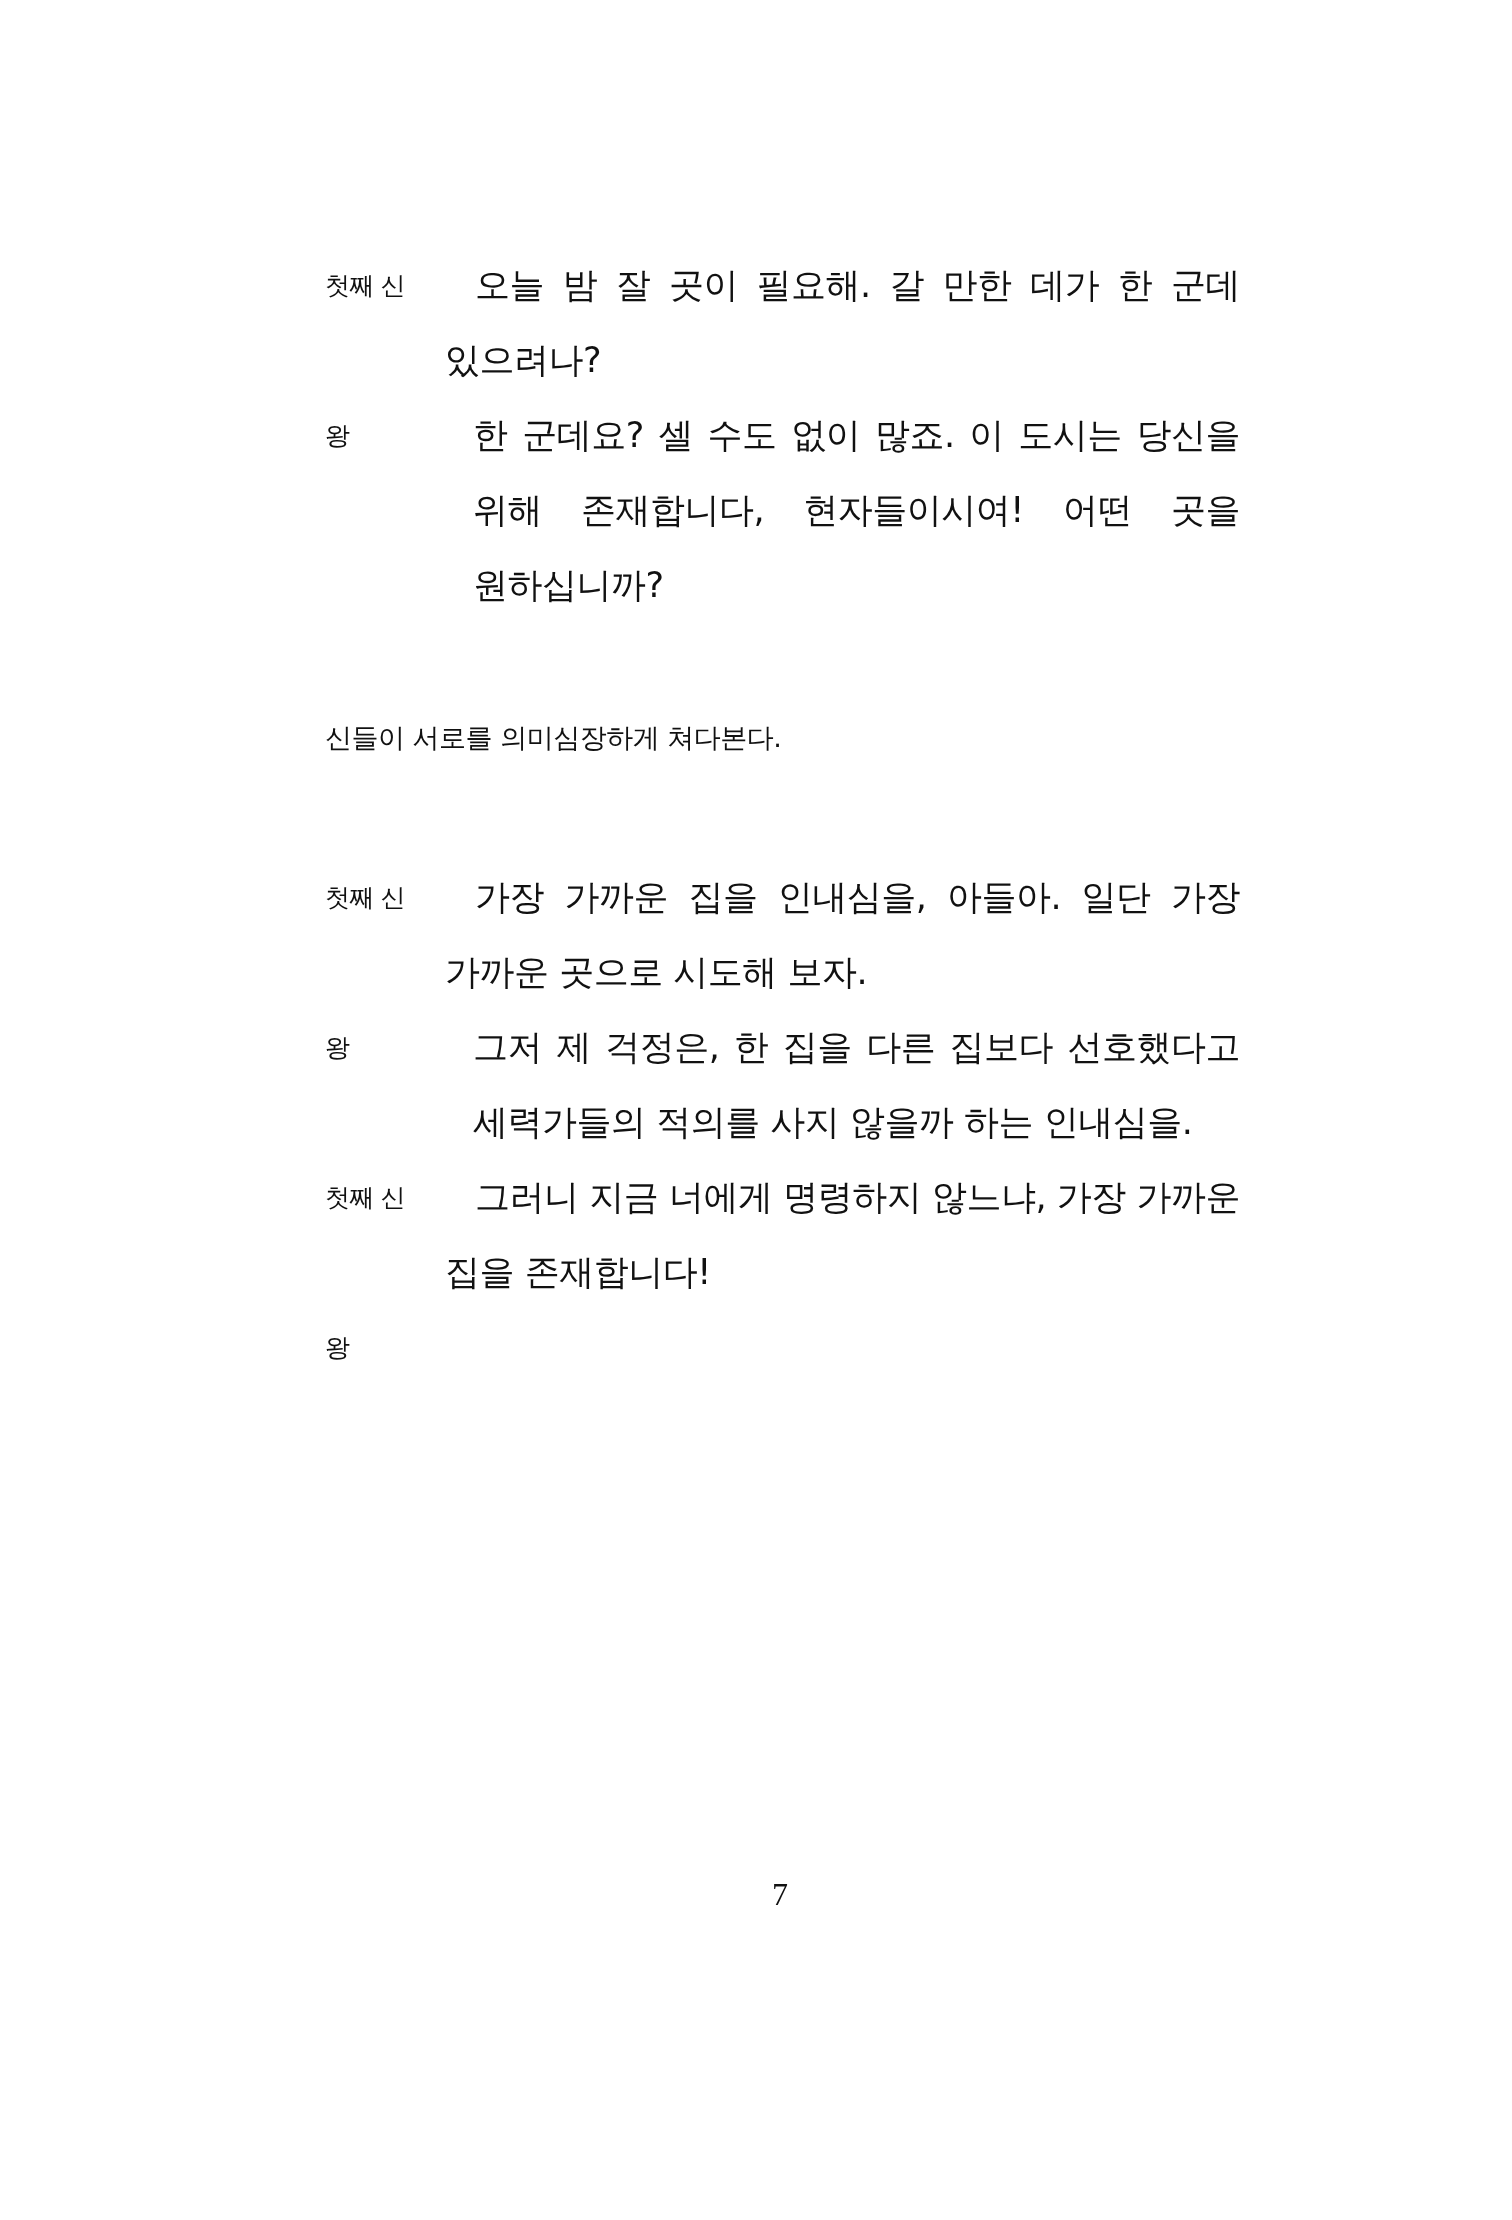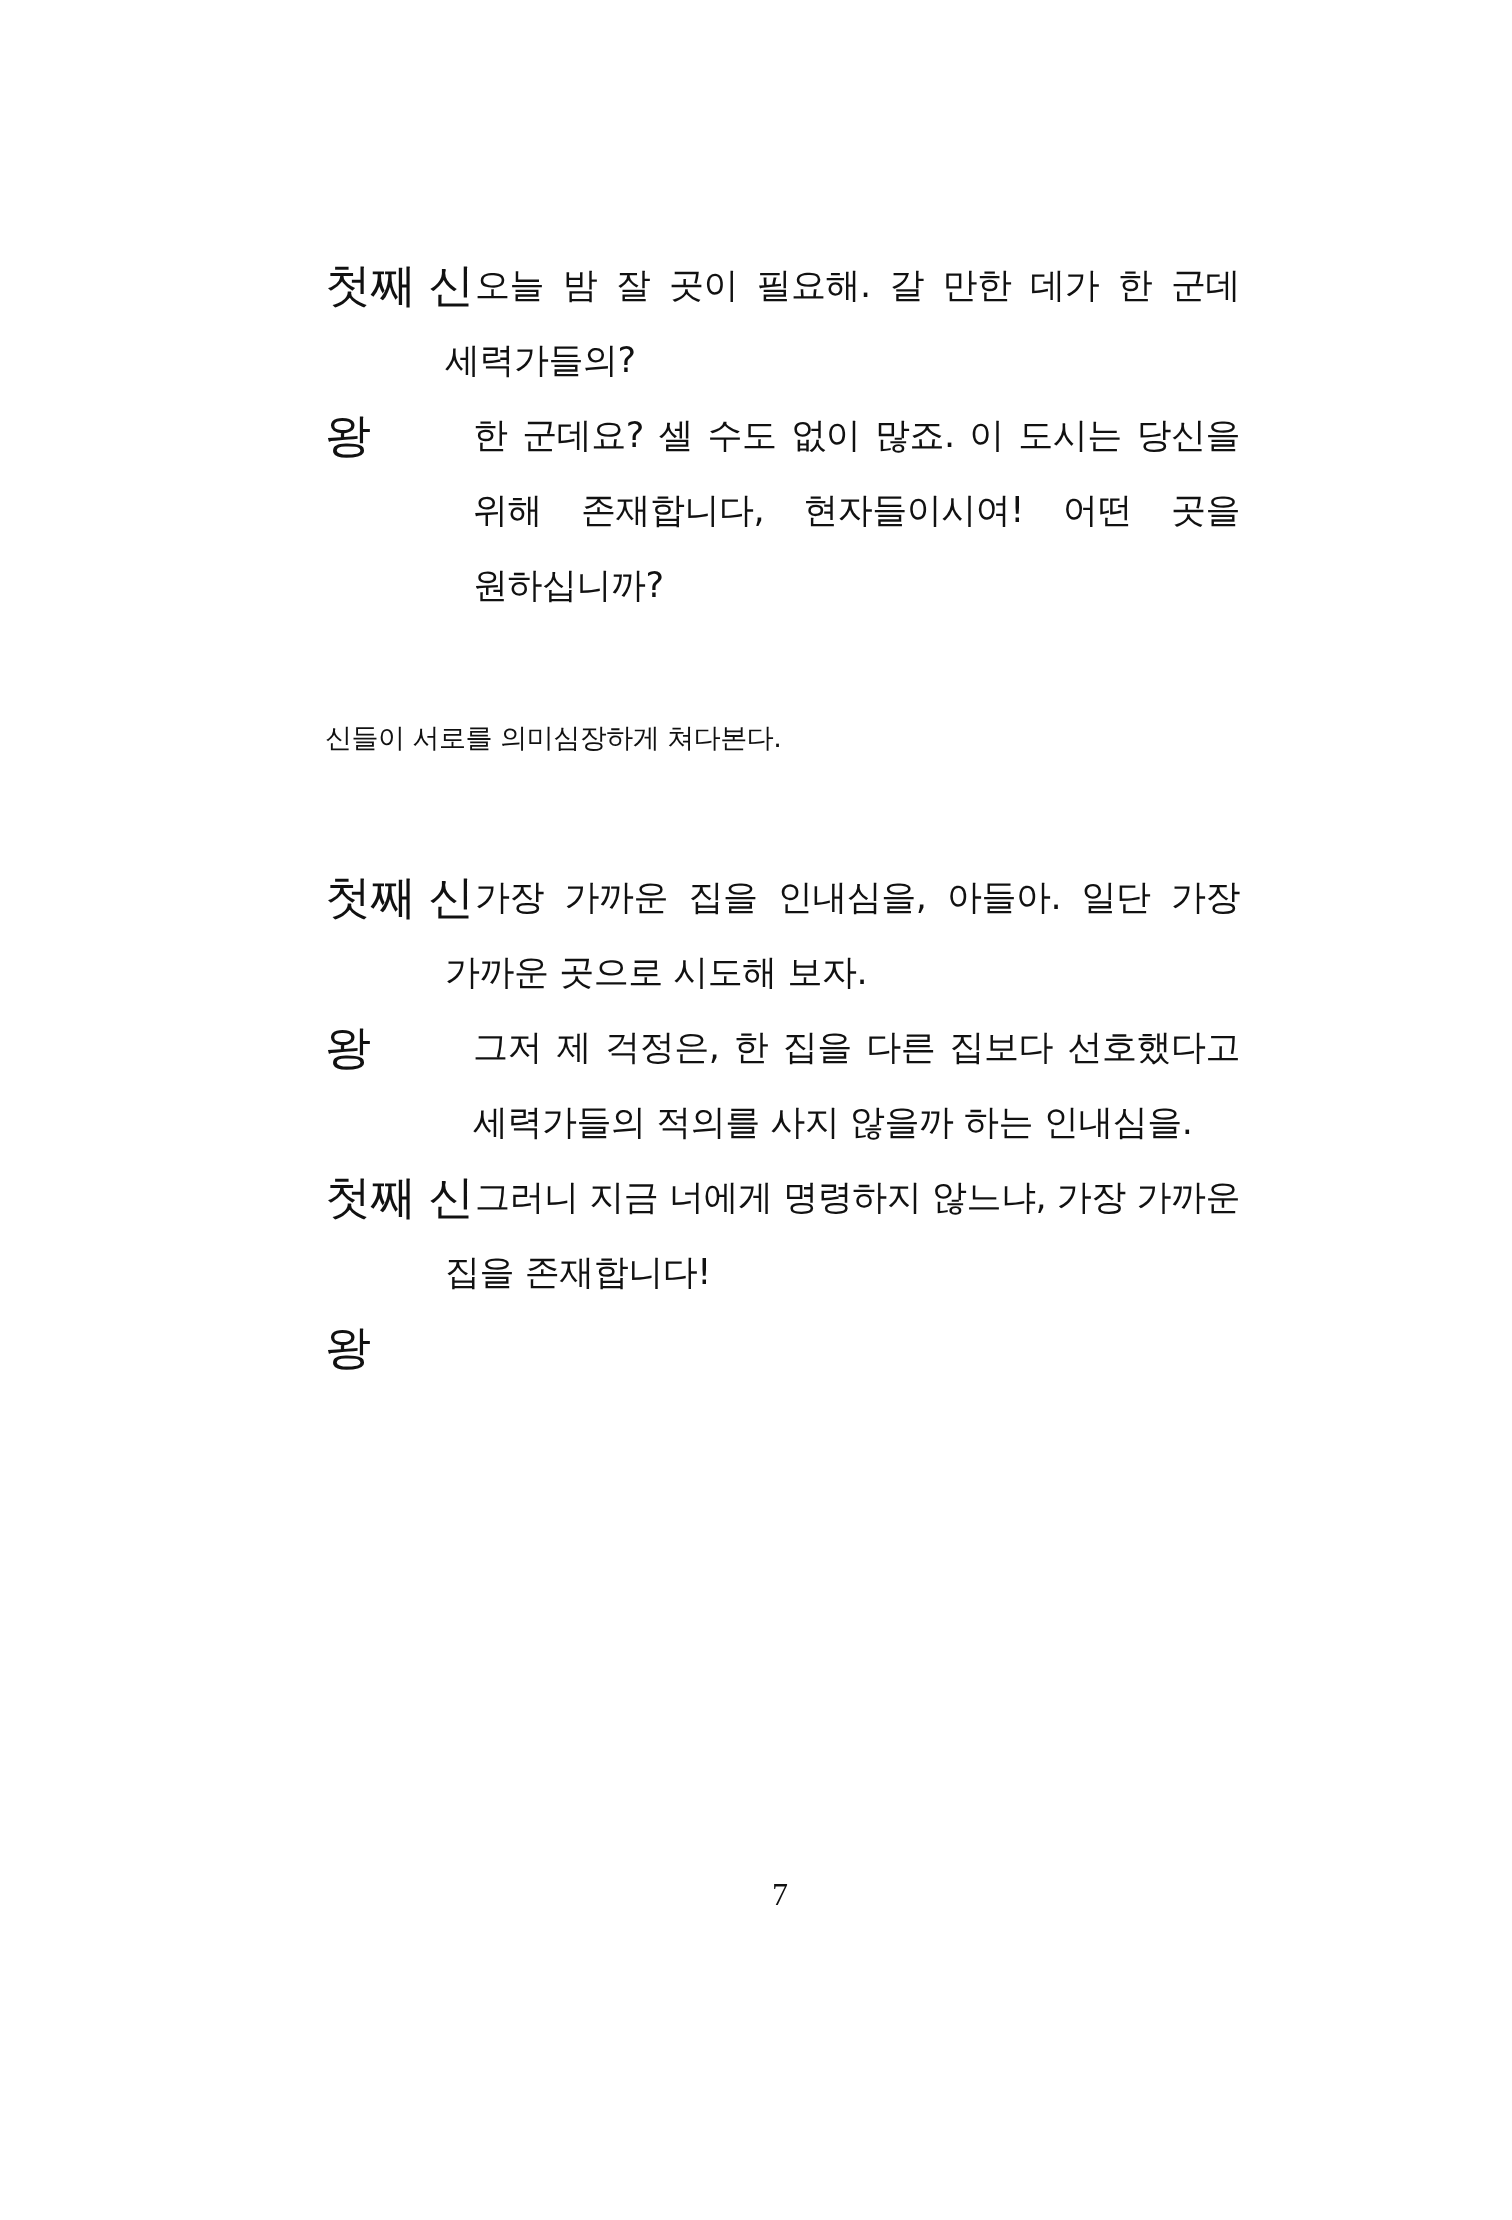--- a/index.html
+++ b/index.html
@@ -33,21 +33,21 @@
       align-items: flex-start;
       font-size: 35px;
       line-height: 75px;
       letter-spacing: -0.5px;
     }
     .speaker {
       flex: 0 0 auto;
       width: 120px;
       white-space: nowrap;
       font-family: "Liberation Sans", "DejaVu Sans", sans-serif;
-      font-size: 46px;
+      font-size: 25px;
     }
     .speaker.wide {
       width: 150px;
     }
     .speech {
       flex: 1 1 auto;
       text-align: justify;
       text-align-last: left;
       word-break: keep-all;
       margin-left: 28px;
@@ -76,21 +76,21 @@
     }
   </style>
 </head>
 <body>
 
 <div class="page">
   <div class="content">
 
     <div class="entry hang">
       <span class="speaker wide">첫째 신</span>
-      <span class="speech">오늘 밤 잘 곳이 필요해. 갈 만한 데가 한 군데 세력가들의?</span>
+      <span class="speech">오늘 밤 잘 곳이 필요해. 갈 만한 데가 한 군데 있으려나?</span>
     </div>
 
     <div class="entry">
       <span class="speaker">왕</span>
       <span class="speech">한 군데요? 셀 수도 없이 많죠. 이 도시는 당신을 위해 존재합니다, 현자들이시여! 어떤 곳을 원하십니까?</span>
     </div>
 
     <div class="stage">신들이 서로를 의미심장하게 쳐다본다.</div>
 
     <div class="entry hang">

